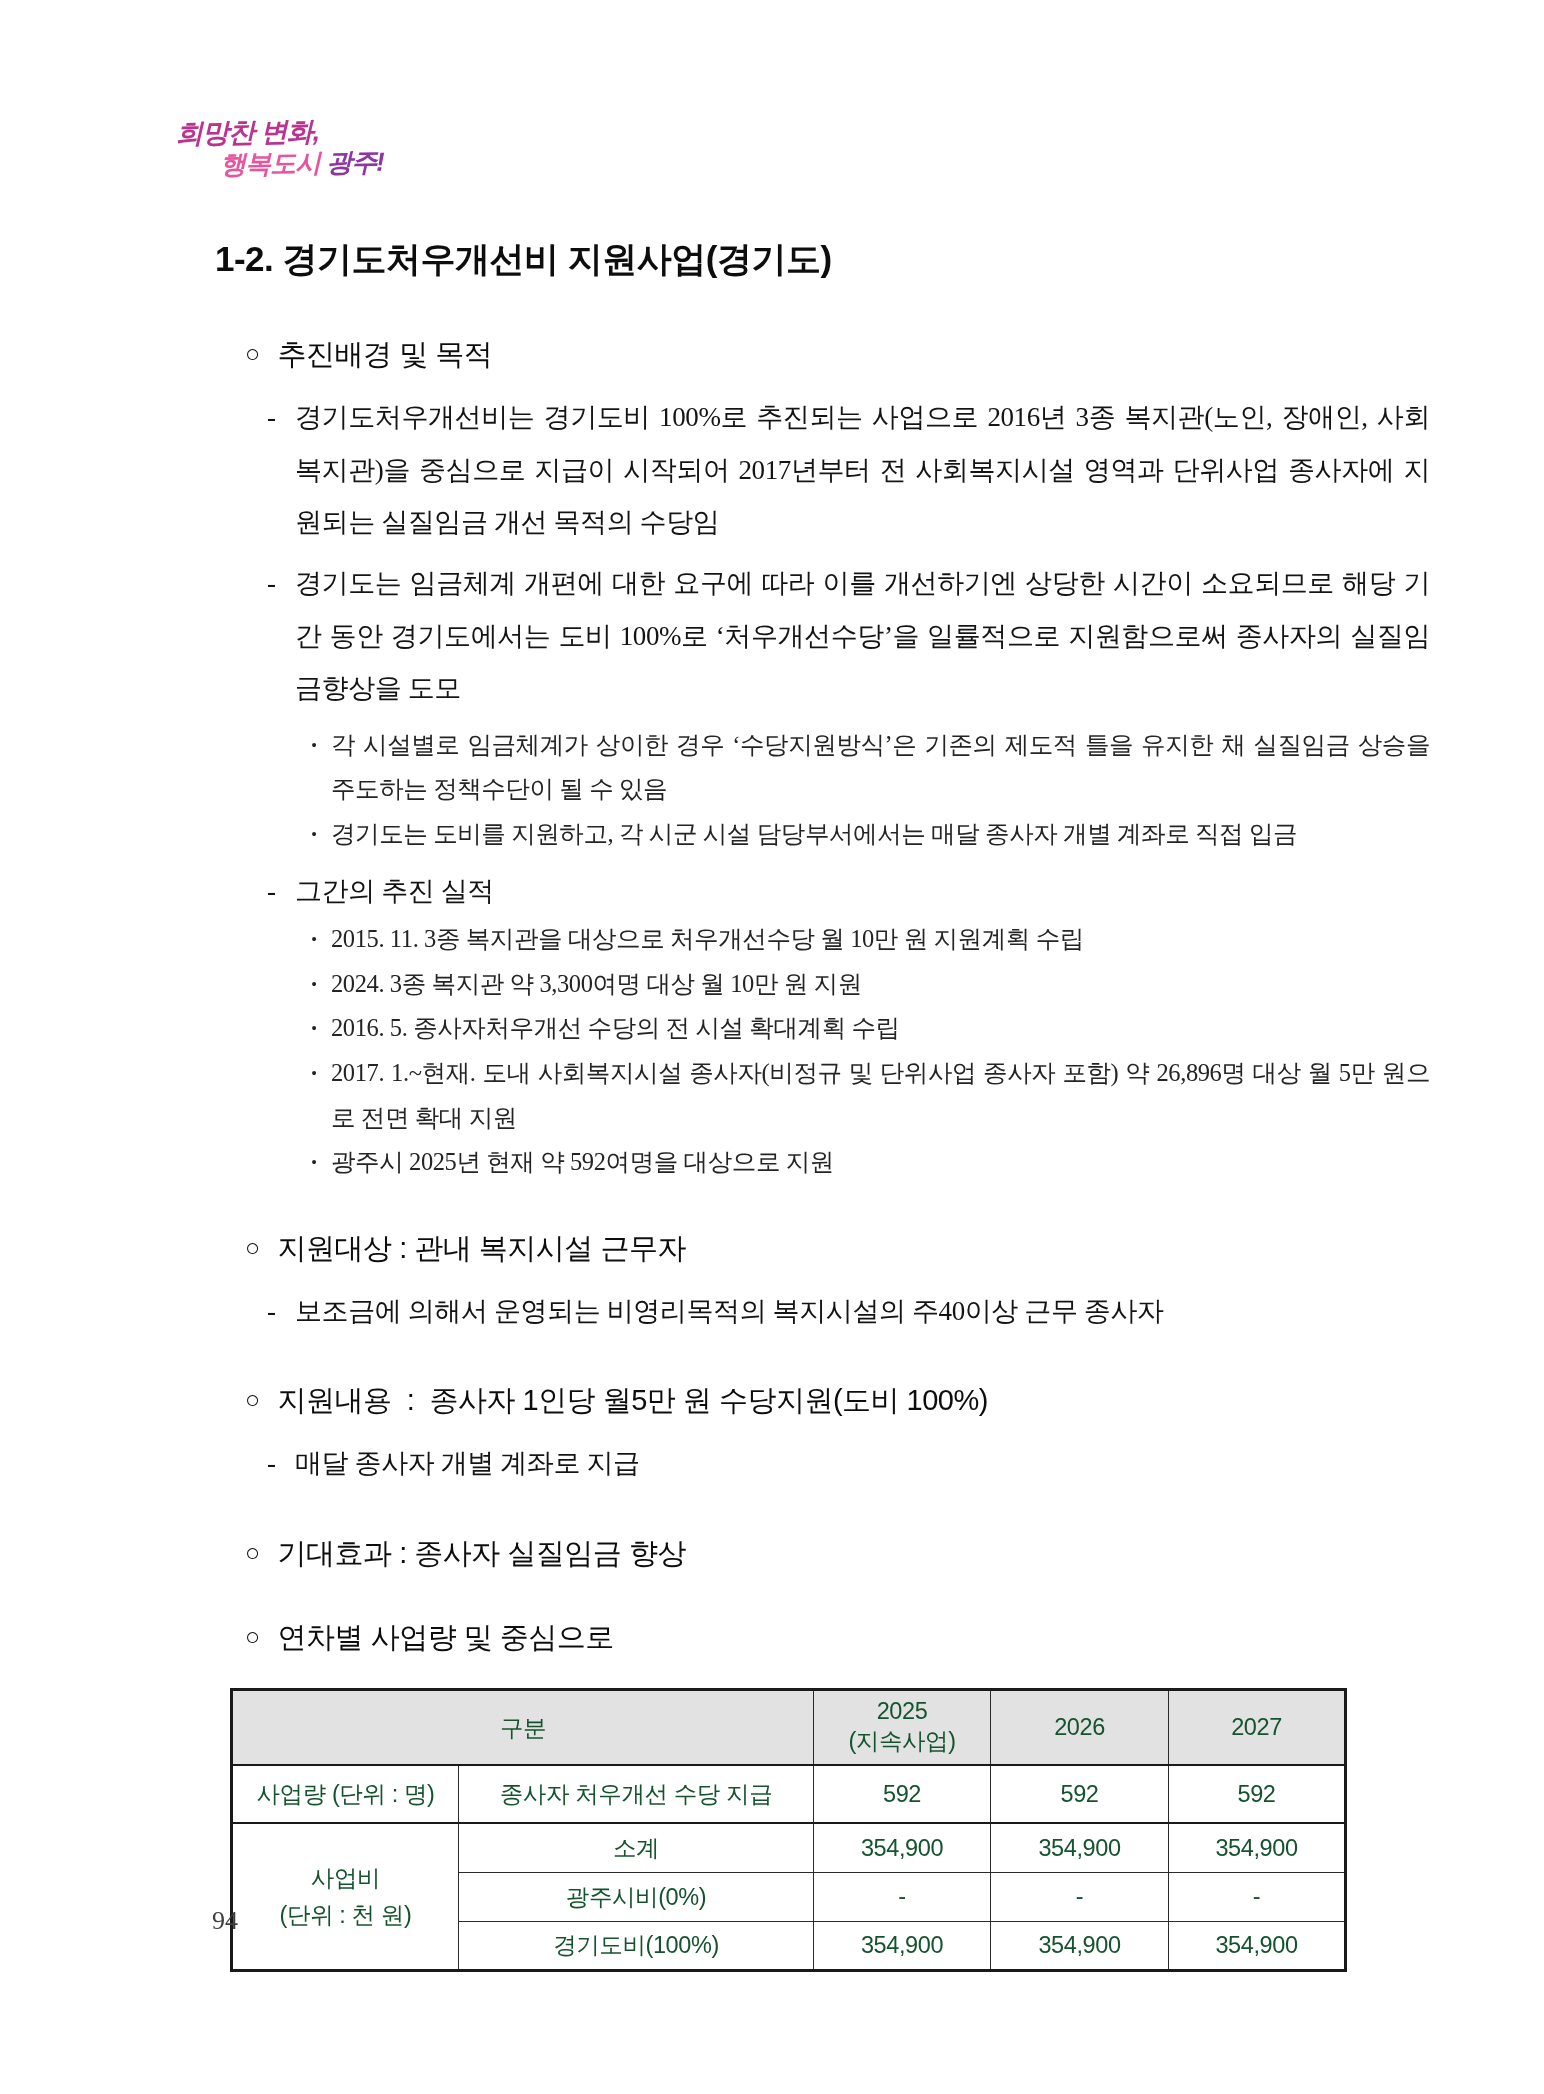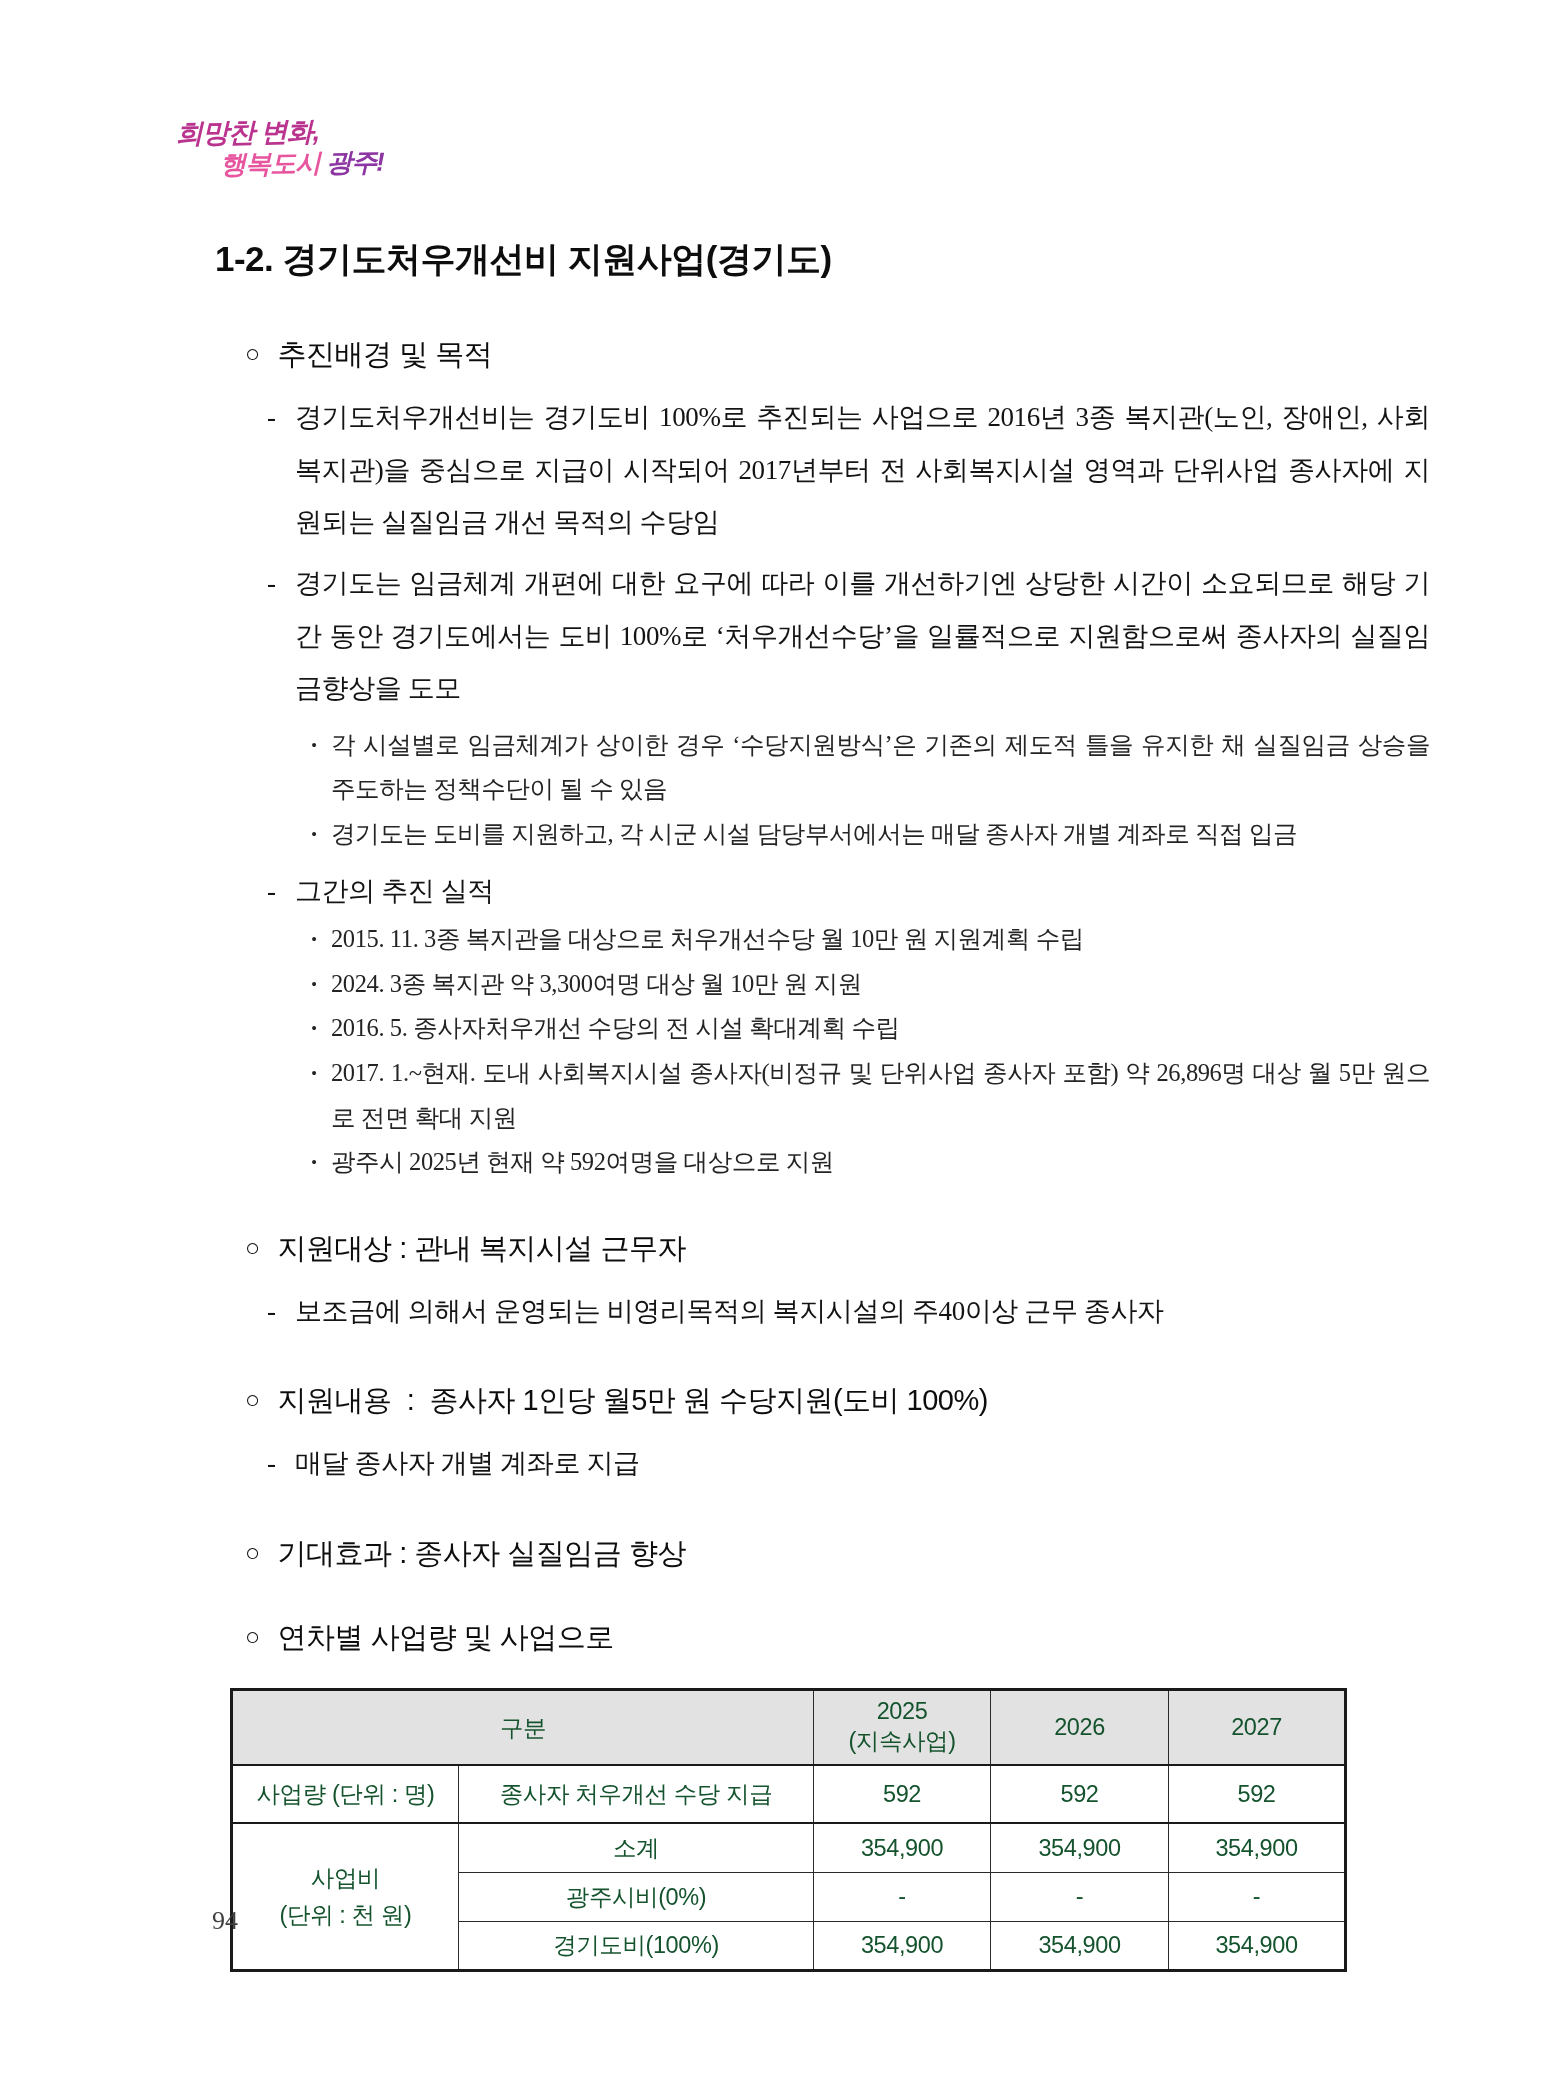--- a/index.html
+++ b/index.html
@@ -182,21 +182,21 @@
       <div class="txt">매달 종사자 개별 계좌로 지급</div>
     </div>
 
     <div class="circle-h mt-sec">
       <span class="bullet-circle">○</span>
       <span class="h-text">기대효과 : 종사자 실질임금 향상</span>
     </div>
 
     <div class="circle-h mt-sec">
       <span class="bullet-circle">○</span>
-      <span class="h-text">연차별 사업량 및 사업으로</span>
+      <span class="h-text">연차별 사업량 및 중심으로</span>
     </div>
 
     <table class="budget-table">
       <colgroup>
         <col style="width:227px">
           <col style="width:355px">
           <col style="width:177px">
           <col style="width:178px">
           <col style="width:177px">
       </colgroup>

